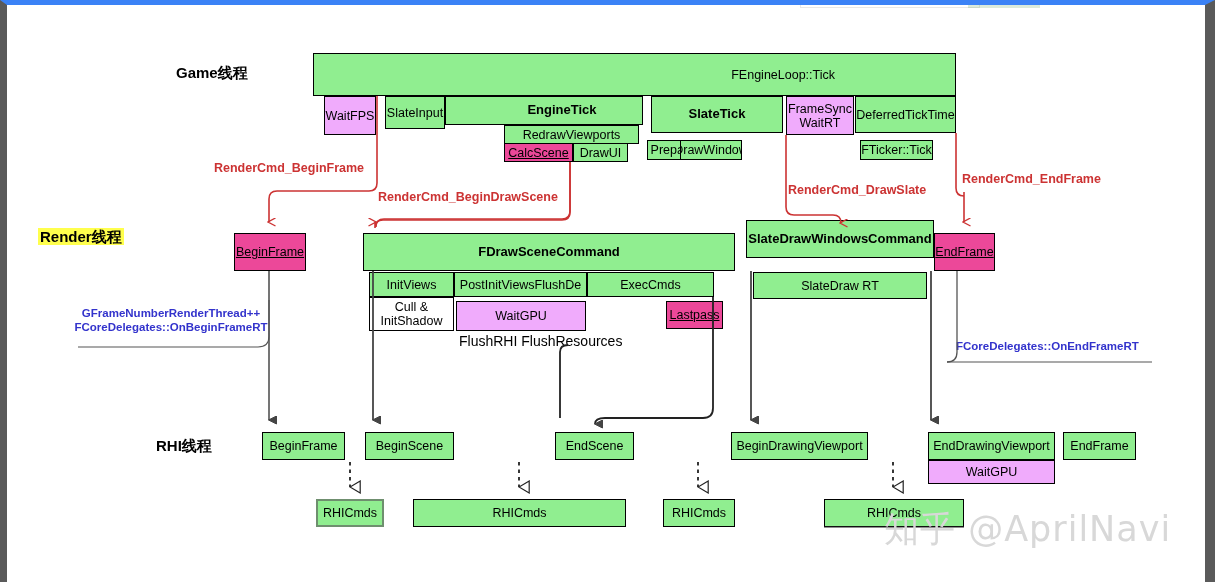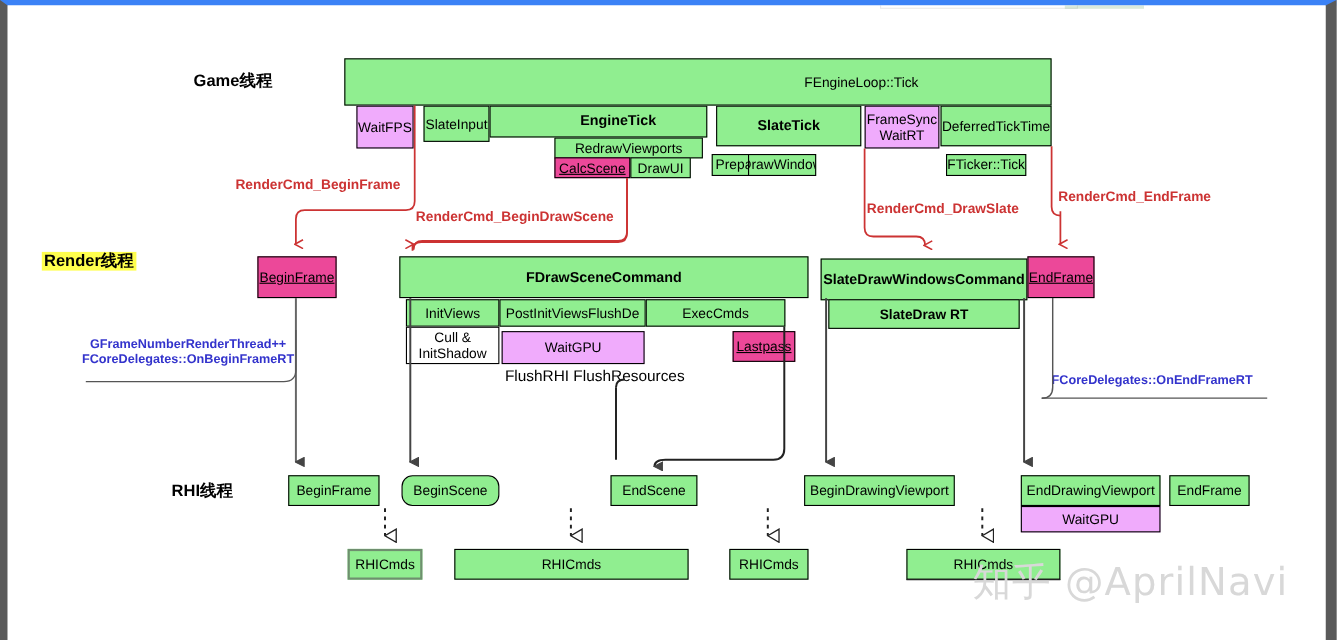--- a/index.html
+++ b/index.html
@@ -106,45 +106,45 @@
 
   <div class="lbl redtxt" style="left:214px;top:161px;">RenderCmd_BeginFrame</div>
   <div class="lbl redtxt" style="left:378px;top:190px;">RenderCmd_BeginDrawScene</div>
   <div class="lbl redtxt" style="left:788px;top:183px;">RenderCmd_DrawSlate</div>
   <div class="lbl redtxt" style="left:962px;top:172px;">RenderCmd_EndFrame</div>
 
   <div class="bx palegreen" style="left:234px;top:233px;width:72px;height:38px;">BeginFrame</div>
 
   <div class="bx green bold" style="left:363px;top:233px;width:372px;height:38px;">FDrawSceneCommand</div>
 
-  <div class="bx green bold" style="left:746px;top:235px;width:188px;height:38px;">SlateDrawWindowsCommand</div>
+  <div class="bx green bold" style="left:746px;top:220px;width:188px;height:38px;">SlateDrawWindowsCommand</div>
 
   <div class="bx palegreen" style="left:934px;top:233px;width:61px;height:38px;">EndFrame</div>
 
   <div class="bx green" style="left:369px;top:272px;width:85px;height:25px;">InitViews</div>
   <div class="bx green" style="left:454px;top:272px;width:133px;height:25px;">PostInitViewsFlushDe</div>
   <div class="bx green" style="left:587px;top:272px;width:127px;height:25px;">ExecCmds</div>
 
   <div class="bx white wrap" style="left:369px;top:297px;width:85px;height:34px;">Cull &amp; InitShadow</div>
   <div class="bx red" style="left:456px;top:301px;width:130px;height:30px;">WaitGPU</div>
   <div class="bx palegreen" style="left:666px;top:301px;width:57px;height:28px;">Lastpass</div>
 
   <div class="lbl plaintxt" style="left:459px;top:333px;">FlushRHI FlushResources</div>
 
-  <div class="bx green" style="left:753px;top:272px;width:174px;height:27px;font-weight:bold;">SlateDraw RT</div>
+  <div class="bx green" style="left:753px;top:272px;width:174px;height:27px;">SlateDraw RT</div>
 
   <div class="lbl bluetxt" style="left:61px;top:306px;width:220px;">
     <div>GFrameNumberRenderThread++</div>
     <div>FCoreDelegates::OnBeginFrameRT</div>
   </div>
 
   <div class="lbl bluetxt" style="left:956px;top:339px;width:200px;text-align:left;">FCoreDelegates::OnEndFrameRT</div>
 
   <div class="bx green" style="left:262px;top:432px;width:83px;height:28px;">BeginFrame</div>
-  <div class="bx green" style="left:365px;top:432px;width:89px;height:28px;border-radius:10px;">BeginScene</div>
+  <div class="bx green" style="left:365px;top:432px;width:89px;height:28px;">BeginScene</div>
   <div class="bx green" style="left:555px;top:432px;width:79px;height:28px;">EndScene</div>
   <div class="bx green" style="left:731px;top:432px;width:137px;height:28px;">BeginDrawingViewport</div>
   <div class="bx green" style="left:928px;top:432px;width:127px;height:28px;">EndDrawingViewport</div>
   <div class="bx green" style="left:1063px;top:432px;width:73px;height:28px;">EndFrame</div>
 
   <div class="bx red" style="left:928px;top:460px;width:127px;height:24px;">WaitGPU</div>
 
   <div class="bx green thickb" style="left:316px;top:499px;width:68px;height:28px;">RHICmds</div>
   <div class="bx green" style="left:413px;top:499px;width:213px;height:28px;">RHICmds</div>
   <div class="bx green" style="left:663px;top:499px;width:72px;height:28px;">RHICmds</div>

